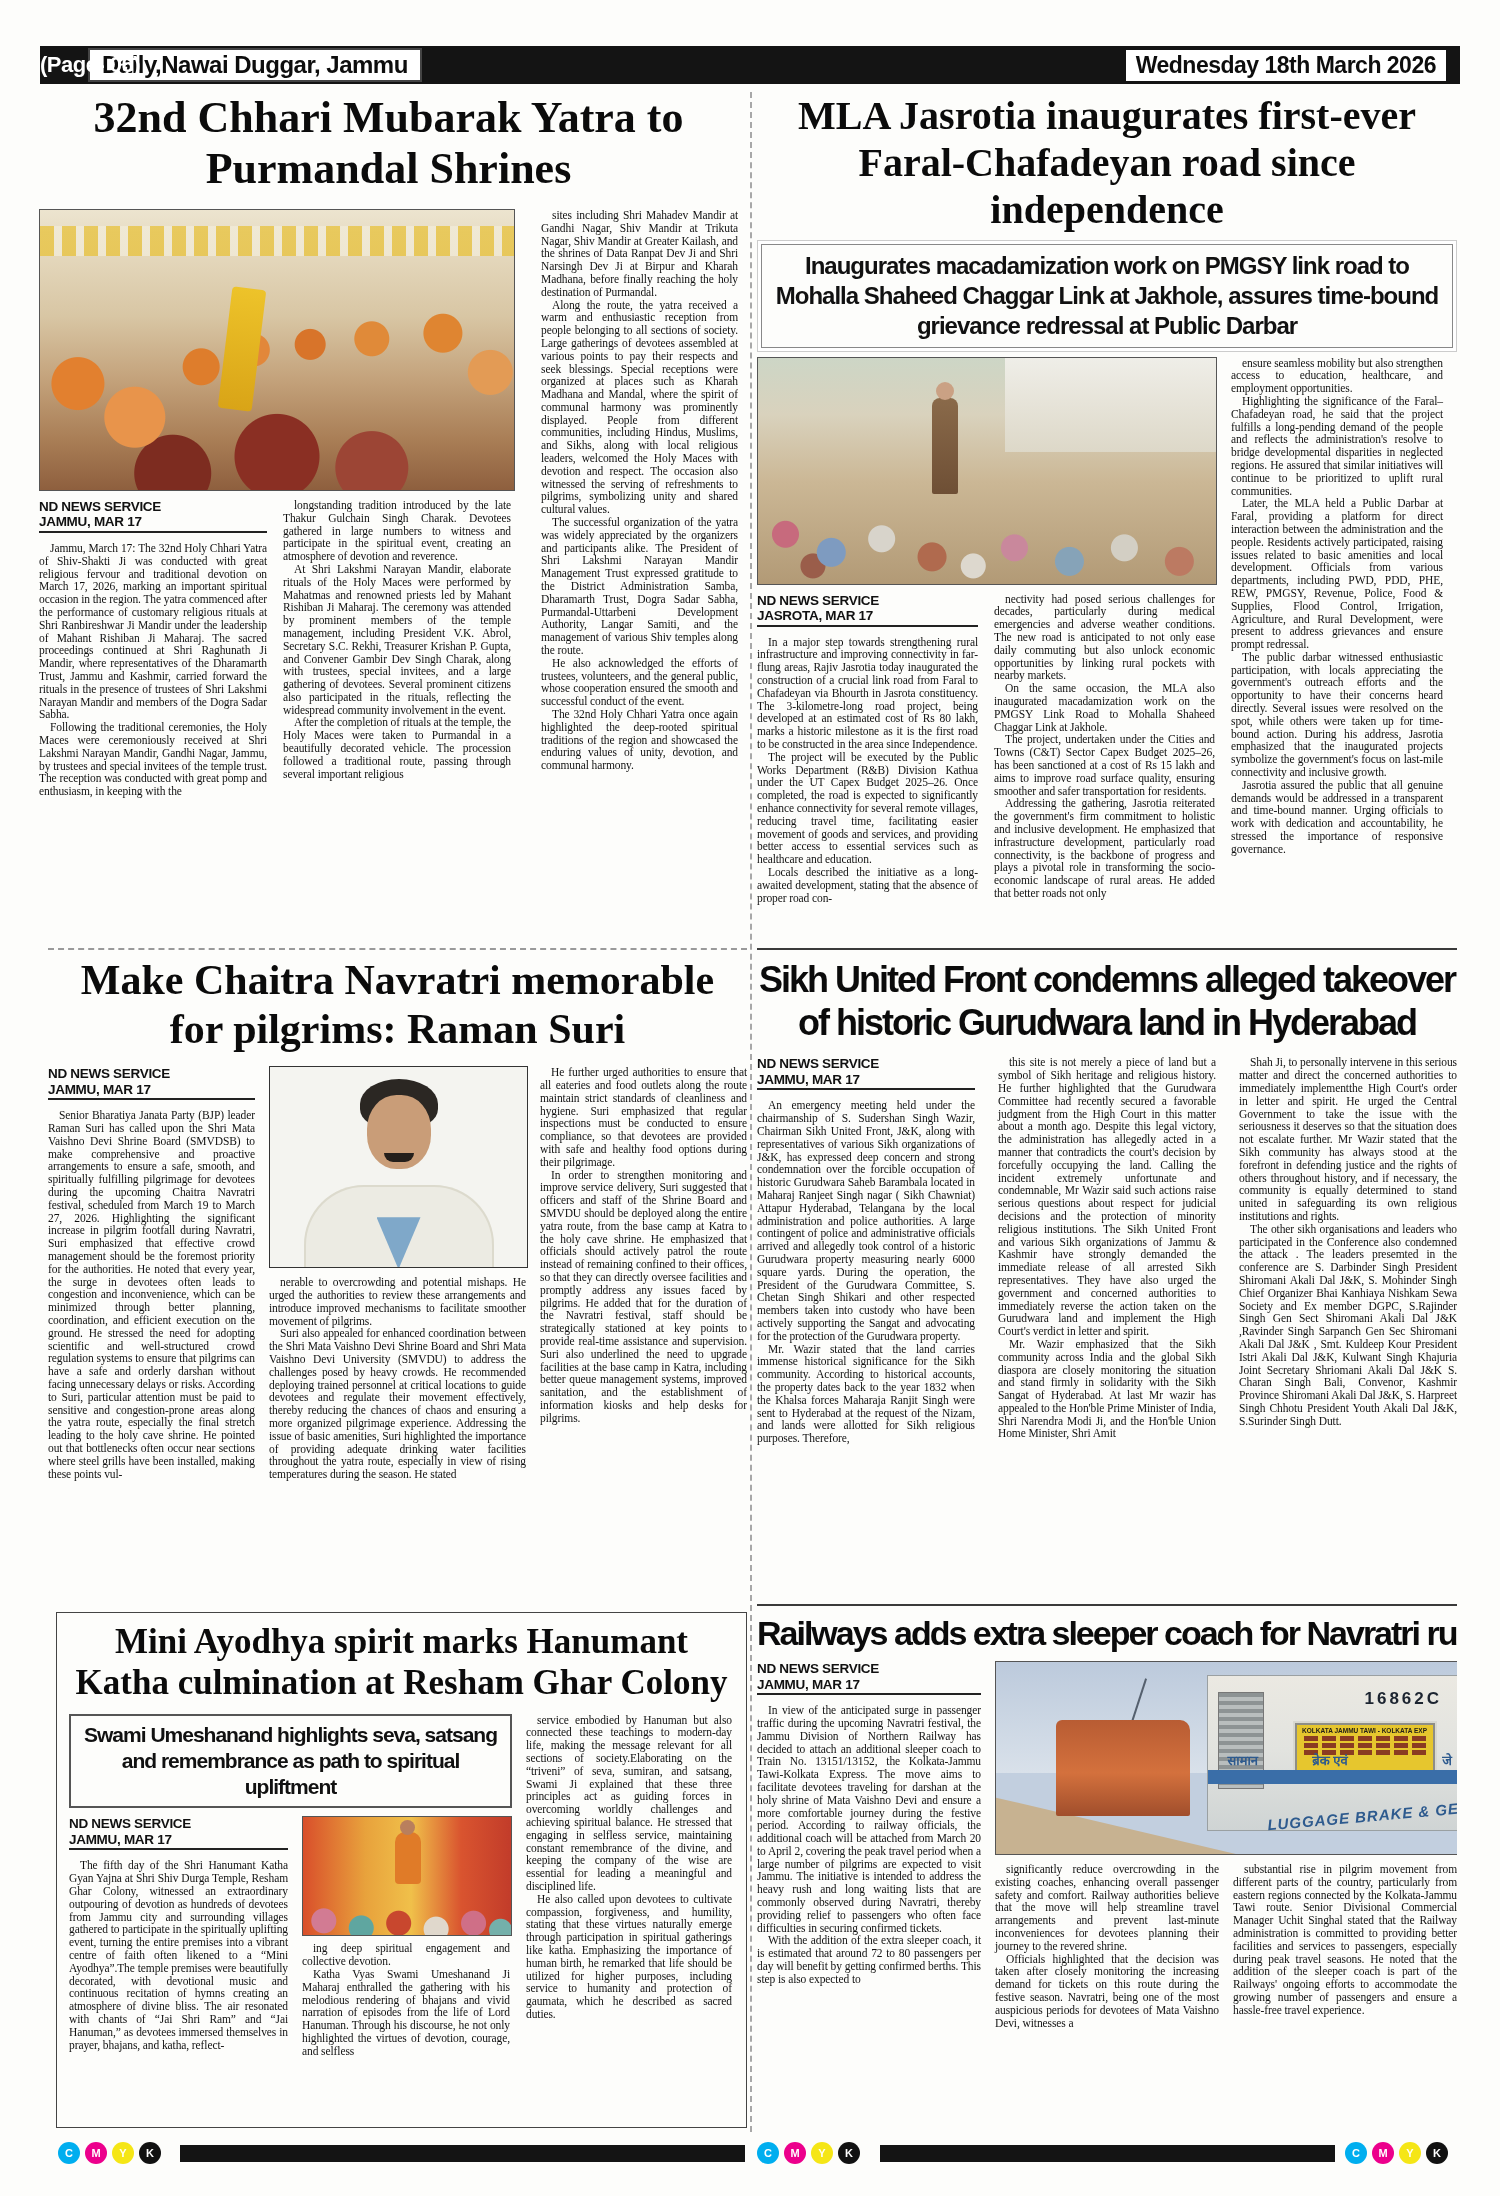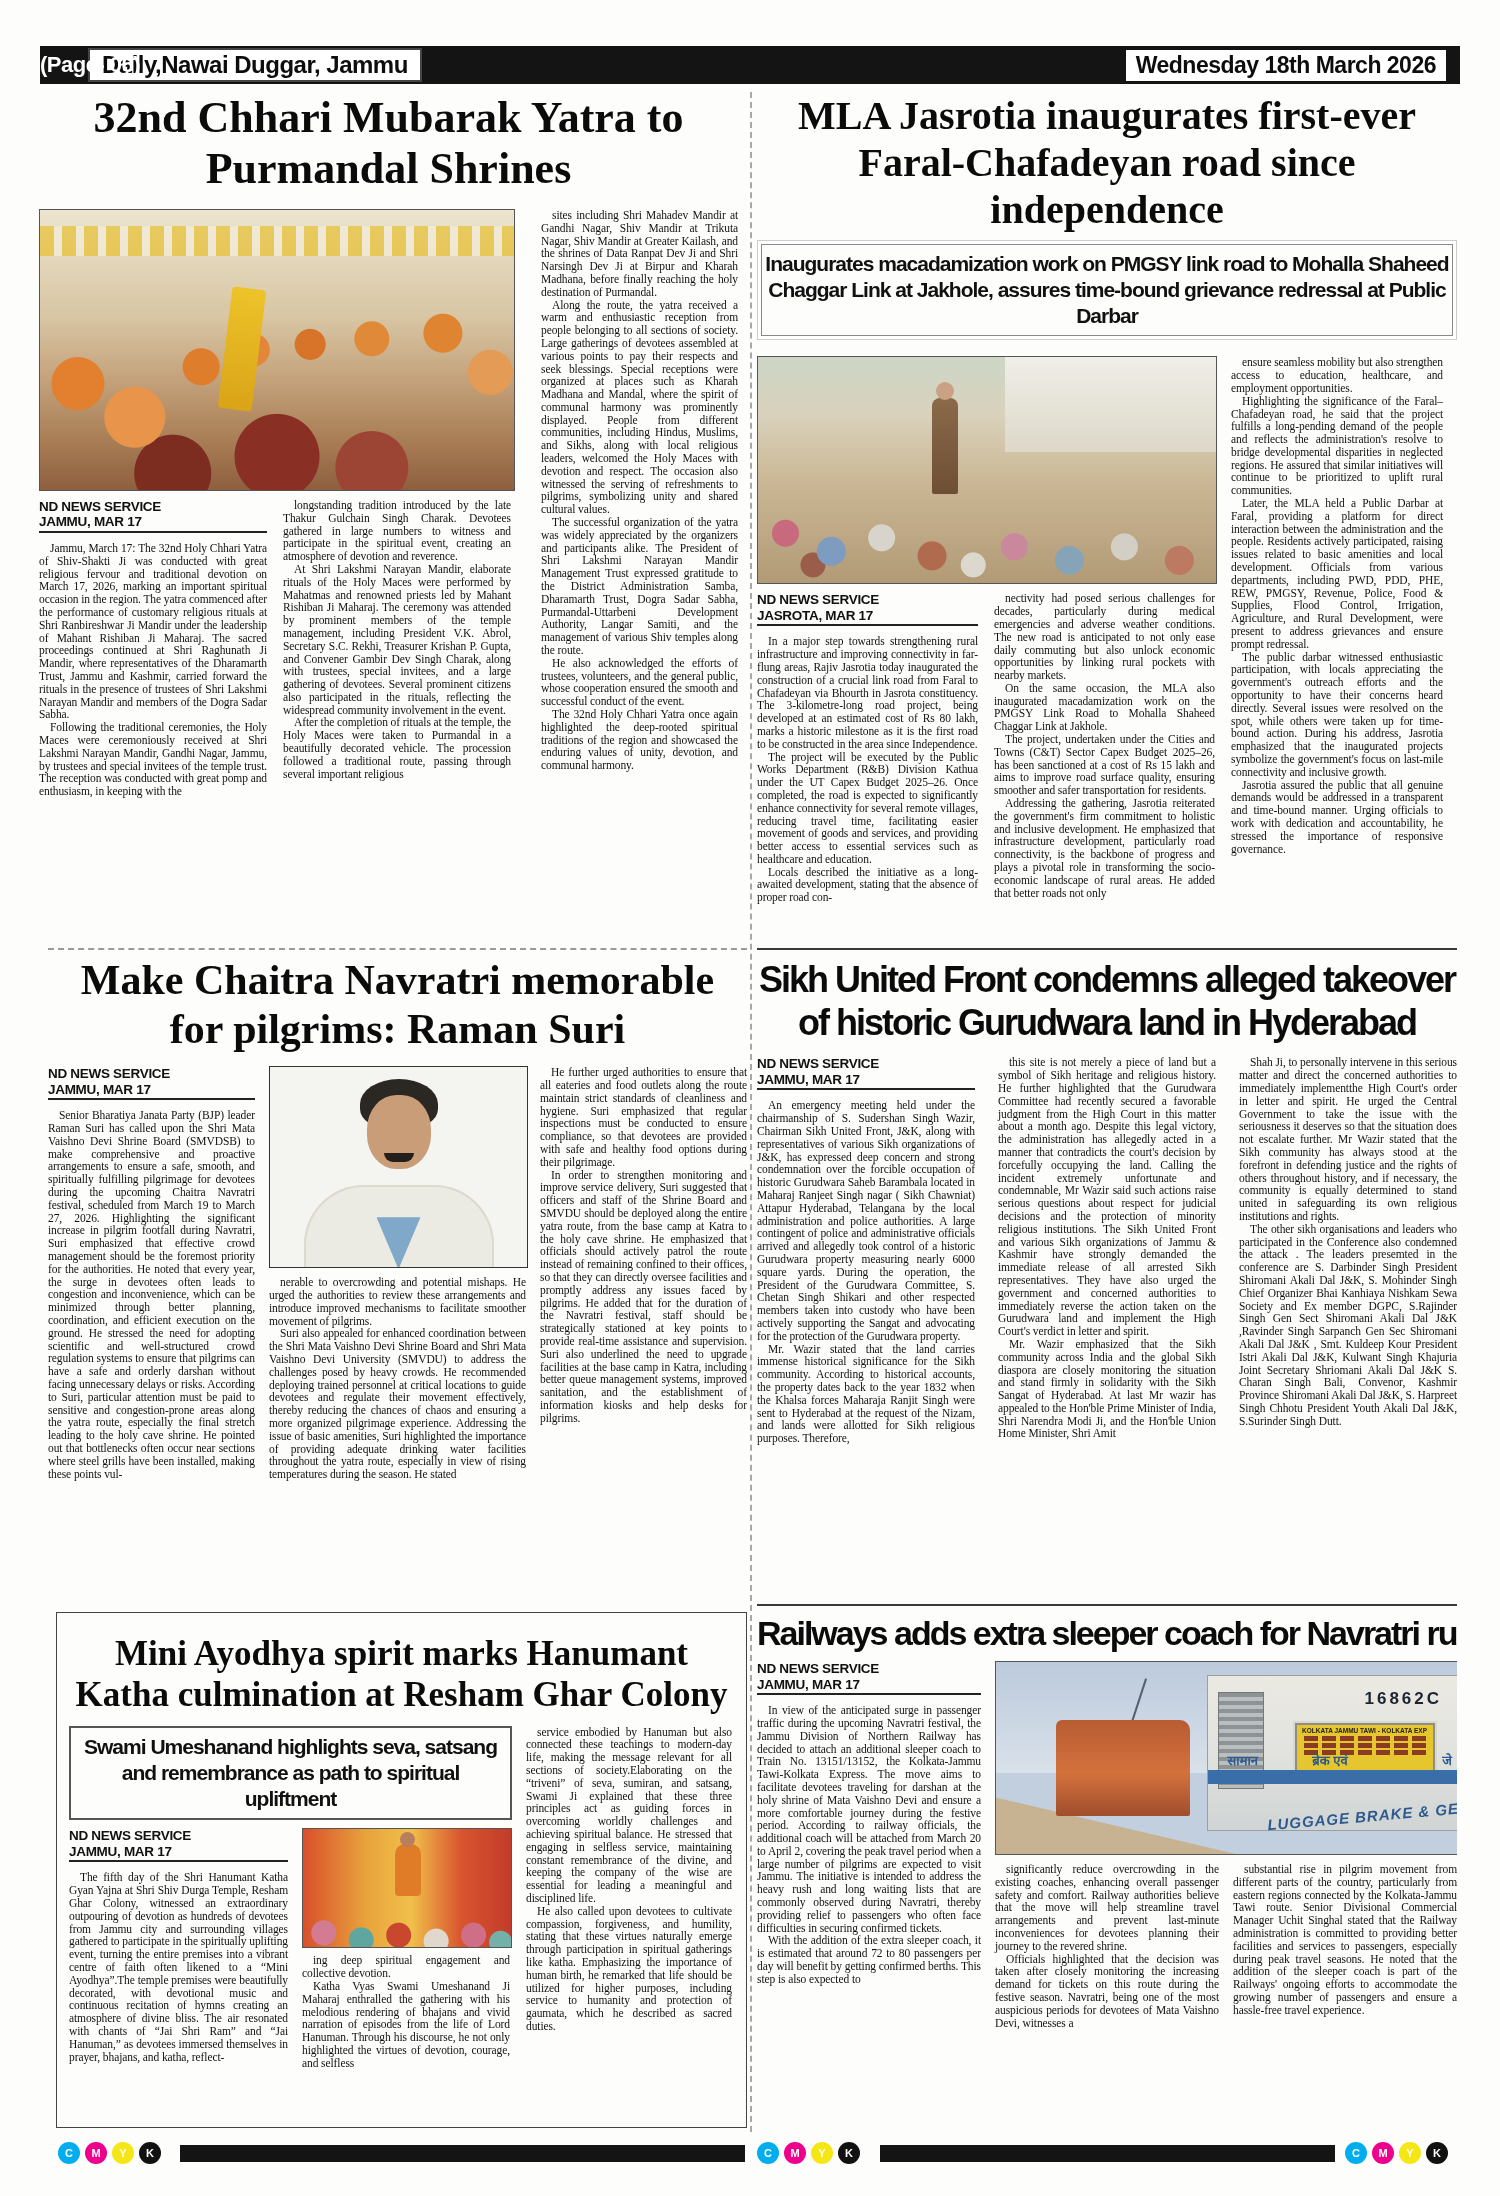--- a/index.html
+++ b/index.html
@@ -167,21 +167,21 @@
         </div>
     </div>
     <div class="col" style="width:212px;">
         <p class="para">He further urged authorities to ensure that all eateries and food outlets along the route maintain strict standards of cleanliness and hygiene. Suri emphasized that regular inspections must be conducted to ensure compliance, so that devotees are provided with safe and healthy food options during their pilgrimage.</p>
         <p class="para">In order to strengthen monitoring and improve service delivery, Suri suggested that officers and staff of the Shrine Board and SMVDU should be deployed along the entire yatra route, from the base camp at Katra to the holy cave shrine. He emphasized that officials should actively patrol the route instead of remaining confined to their offices, so that they can directly oversee facilities and promptly address any issues faced by pilgrims. He added that for the duration of the Navratri festival, staff should be strategically stationed at key points to provide real-time assistance and supervision. Suri also underlined the need to upgrade facilities at the base camp in Katra, including better queue management systems, improved sanitation, and the establishment of information kiosks and help desks for pilgrims.</p>
       </div>
   </div>
 </div>
 
 <div class="abs article" style="left:56px;top:1612px;width:665px;height:498px;border:1.5px solid #444;padding:8px 12px;">
-  <div class="hl-serif" style="font-size:35px;line-height:1.18;margin-top:12px;">Mini Ayodhya spirit marks Hanumant Katha culmination at Resham Ghar Colony</div>
+  <div class="hl-serif" style="font-size:35px;line-height:1.18;">Mini Ayodhya spirit marks Hanumant Katha culmination at Resham Ghar Colony</div>
   <div class="cols" style="margin-top:10px;">
     <div style="width:443px;margin-right:14px;">
       <div class="subhead" style="font-size:21px;line-height:1.25;border:2px solid #555;padding:6px 10px;margin-bottom:8px;">Swami Umeshanand highlights seva, satsang and remembrance as path to spiritual upliftment</div>
       <div class="cols">
         <div class="col" style="width:219px;margin-right:14px;">
           <div class="byline">
             <div>ND NEWS SERVICE</div>
             <div>JAMMU, MAR 17</div>
           </div>
           <div>
@@ -202,21 +202,21 @@
     </div>
     <div class="col" style="width:206px;">
         <p class="para">service embodied by Hanuman but also connected these teachings to modern-day life, making the message relevant for all sections of society.Elaborating on the “triveni” of seva, sumiran, and satsang, Swami Ji explained that these three principles act as guiding forces in overcoming worldly challenges and achieving spiritual balance. He stressed that engaging in selfless service, maintaining constant remembrance of the divine, and keeping the company of the wise are essential for leading a meaningful and disciplined life.</p>
         <p class="para">He also called upon devotees to cultivate compassion, forgiveness, and humility, stating that these virtues naturally emerge through participation in spiritual gatherings like katha. Emphasizing the importance of human birth, he remarked that life should be utilized for higher purposes, including service to humanity and protection of gaumata, which he described as sacred duties.</p>
       </div>
   </div>
 </div>
 
 <div class="abs article" style="left:757px;top:92px;width:700px;height:852px;">
   <div class="hl-serif" style="font-size:40px;line-height:1.18;">MLA Jasrotia inaugurates first-ever Faral-Chafadeyan road since independence</div>
-  <div class="subhead" style="font-size:21px;line-height:1.25;border:1.5px solid #888;box-shadow:0 0 0 3px #fff,0 0 0 4px #ccc;padding:6px 2px;margin:10px 4px 20px 4px;">Inaugurates macadamization work on PMGSY link road to Mohalla Shaheed Chaggar Link at Jakhole, assures time-bound grievance redressal at Public Darbar</div>
+  <div class="subhead" style="font-size:24px;line-height:1.25;border:1.5px solid #888;box-shadow:0 0 0 3px #fff,0 0 0 4px #ccc;padding:6px 2px;margin:10px 4px 9px 4px;">Inaugurates macadamization work on PMGSY link road to Mohalla Shaheed Chaggar Link at Jakhole, assures time-bound grievance redressal at Public Darbar</div>
   <div class="cols">
     <div style="width:458px;">
       <div class="photo p-a2">
         <div class="tent"></div>
         <div class="crowd"></div>
         <div class="speaker"></div>
       </div>
       <div class="cols" style="margin-top:8px;">
         <div class="col" style="width:221px;margin-right:16px;">
           <div class="byline">

